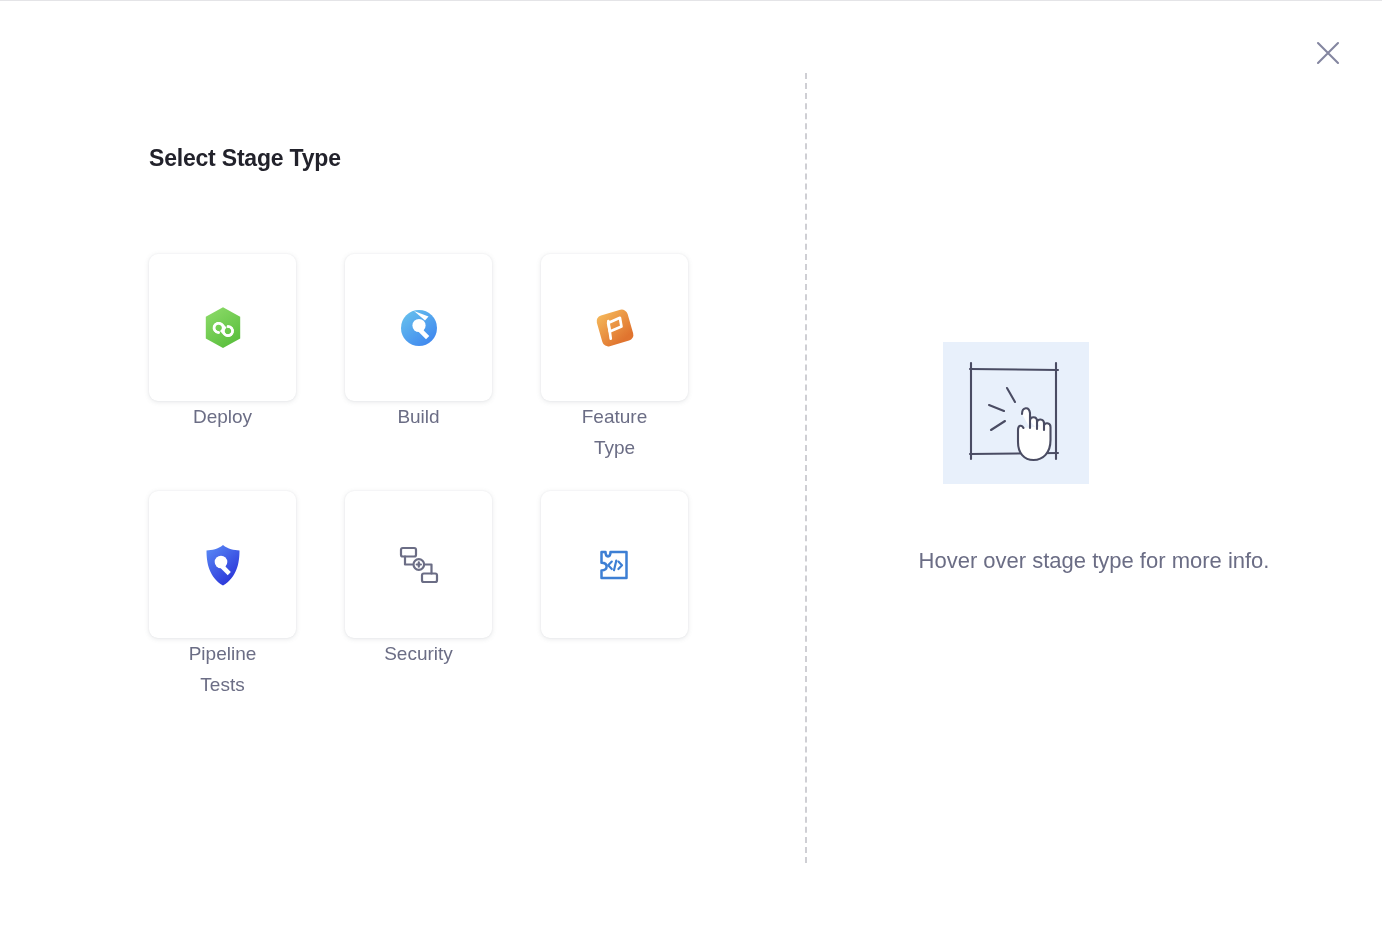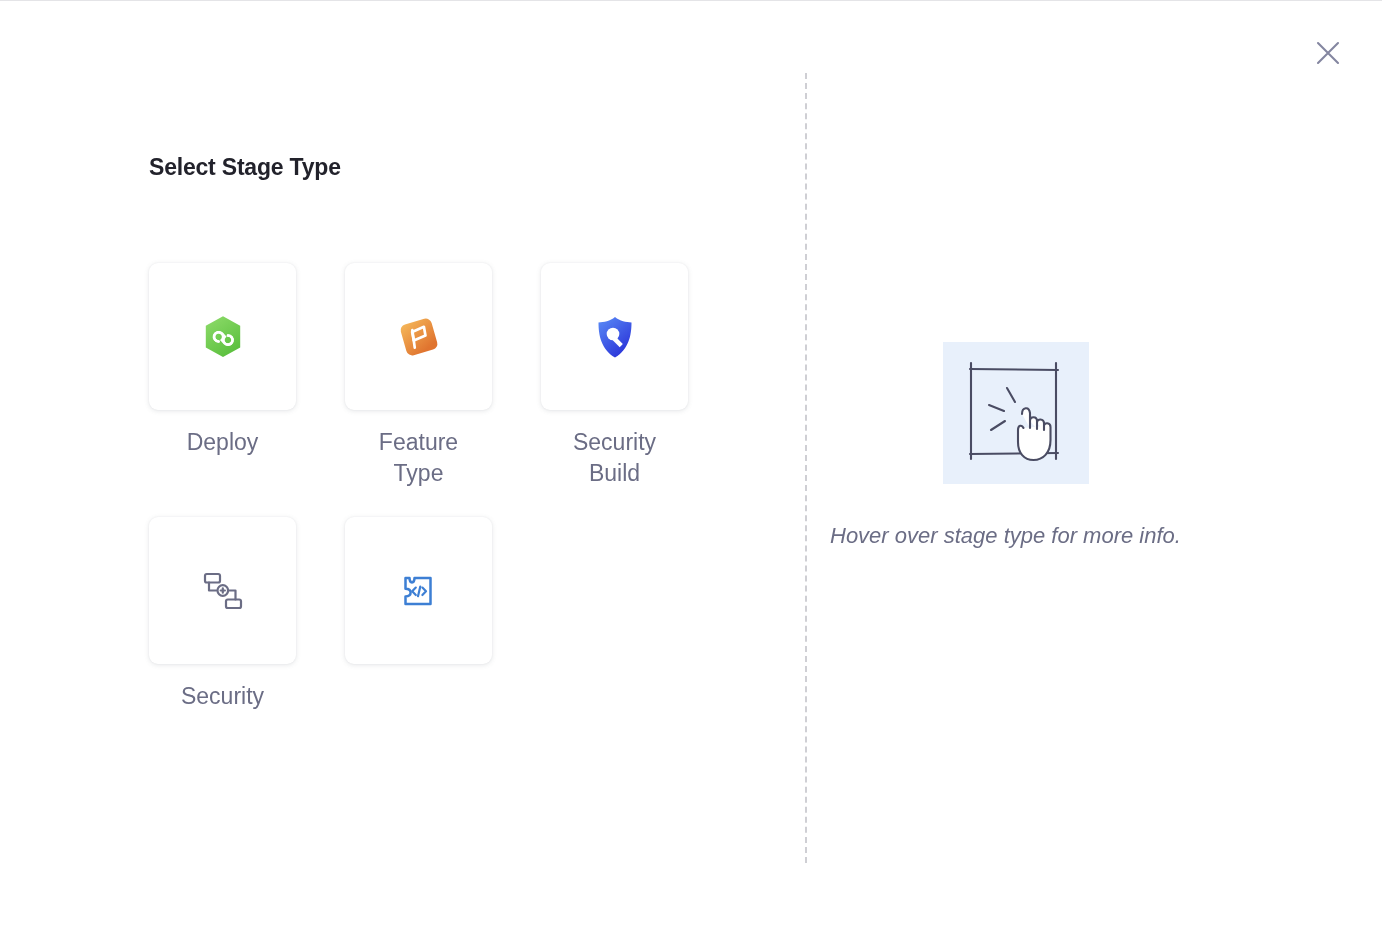--- a/index.html
+++ b/index.html
@@ -43,21 +43,21 @@
     top: 72px;
     width: 0;
     height: 790px;
     border-left: 2px dashed #cfcfd4;
   }
 
   
   .left-panel {
     position: absolute;
     left: 0;
-    top: 9px;
+    top: 0;
     width: 805px;
     height: 677px;
   }
 
   .panel-title {
     position: absolute;
     left: 149px;
     top: 144px;
     font-size: 23px;
     font-weight: bold;
@@ -90,22 +90,21 @@
     border-radius: 9px;
     box-shadow: 0 1px 5px rgba(96,97,112,0.16), 0 0 2px rgba(40,41,61,0.06);
     display: flex;
     align-items: center;
     justify-content: center;
     cursor: pointer;
     transition: box-shadow .15s ease;
   }
 
   .tile-label {
-    margin-top: 17px;
-    font-size: 23px;
+    font-size: 19px;
     line-height: 31px;
     color: #6b6d85;
     text-align: center;
     max-width: 110px;
   }
 
   
   .right-panel {
     position: absolute;
     left: 806px;
@@ -122,26 +121,26 @@
     height: 142px;
     background: #e8f0fb;
     display: flex;
     align-items: center;
     justify-content: center;
   }
 
   .hint-text {
     position: absolute;
     left: 24px;
-    top: 516px;
+    top: 541px;
     width: 528px;
+    text-align: center;
     font-size: 22px;
     line-height: 37px;
     color: #6b6d85;
-    font-style: italic;
   }
 </style>
 </head>
 <body>
 
 <div class="modal">
 
   <button class="close-btn">
     <svg width="26" height="26" viewBox="0 0 26 26">
       <path d="M3 3 L23 23 M23 3 L3 23" stroke="#8486a0" stroke-width="2.1" stroke-linecap="round" fill="none"></path>
@@ -166,20 +165,41 @@
               </linearGradient>
             </defs>
             <path d="M24 3.2 L41.2 12.8 L41.2 34.4 L24 44 L6.8 34.4 L6.8 12.8 Z" fill="url(#gDeploy)" rx="4"></path>
             <path d="M19.6 28.4 a4.6 4.6 0 1 1 3.3 -7.9 l3 3.2 a4.6 4.6 0 1 0 3.2 -1.3" fill="none" stroke="#ffffff" stroke-width="2.5" stroke-linecap="round"></path>
             <path d="M28.9 22.4 a4.6 4.6 0 1 1 -3.2 7.9 l-3 -3.2 a4.6 4.6 0 1 0 -3.2 1.3" fill="none" stroke="#ffffff" stroke-width="2.5" stroke-linecap="round"></path>
           </svg>
         </div>
         <div class="tile-label">Deploy</div>
       </div>
 
+      <div class="tile-cell">
+        <div class="tile">
+          <svg width="48" height="48" viewBox="0 0 48 48">
+            <defs>
+              <linearGradient id="gBuild" x1="0" y1="0" x2="0.8" y2="1">
+                <stop offset="0%" stop-color="#69c5ed"></stop>
+                <stop offset="100%" stop-color="#3f86ef"></stop>
+              </linearGradient>
+              <mask id="mBuild">
+                <rect x="0" y="0" width="48" height="48" fill="#fff"></rect>
+                <circle cx="24" cy="21.5" r="6.6" fill="#000"></circle>
+                <rect x="26.5" y="24.2" width="11" height="4.6" fill="#000" transform="rotate(45 26.5 24.2)"></rect>
+                <path d="M19 7 L33.5 12.5 L30 16.5 Z" fill="#000"></path>
+              </mask>
+            </defs>
+            <circle cx="24" cy="24" r="18" fill="url(#gBuild)" mask="url(#mBuild)"></circle>
+            <circle cx="24" cy="21.5" r="4.3" fill="none" stroke="url(#gBuild)" stroke-width="0"></circle>
+          </svg>
+        </div>
+        <div class="tile-label">Build</div>
+      </div>
 
       <div class="tile-cell">
         <div class="tile">
           <svg width="48" height="48" viewBox="0 0 48 48">
             <defs>
               <linearGradient id="gFlag" x1="0" y1="0" x2="0.5" y2="1">
                 <stop offset="0%" stop-color="#f5b85a"></stop>
                 <stop offset="100%" stop-color="#e0742f"></stop>
               </linearGradient>
             </defs>
@@ -203,21 +223,21 @@
               </linearGradient>
               <mask id="mSec">
                 <rect x="0" y="0" width="44" height="48" fill="#fff"></rect>
                 <circle cx="20" cy="21" r="6.3" fill="#000"></circle>
                 <rect x="22.4" y="23.6" width="10.5" height="4.4" fill="#000" transform="rotate(45 22.4 23.6)"></rect>
               </mask>
             </defs>
             <path d="M22 4 C27 8 33 9.4 38.5 9.4 C38.5 22 36 36 22 44.5 C8 36 5.5 22 5.5 9.4 C11 9.4 17 8 22 4 Z" fill="url(#gSec)" mask="url(#mSec)"></path>
           </svg>
         </div>
-        <div class="tile-label">Security Build</div>
+        <div class="tile-label">Pipeline Tests</div>
       </div>
 
       <div class="tile-cell">
         <div class="tile">
           <svg width="50" height="50" viewBox="0 0 50 50">
             <g fill="none" stroke="#6b6d85" stroke-width="2.2" stroke-linejoin="round" stroke-linecap="round">
               <rect x="7" y="8" width="15" height="8.5" rx="1.8"></rect>
               <rect x="28" y="33.5" width="15" height="8.5" rx="1.8"></rect>
               <path d="M11 16.5 L11 24.5 L18.3 24.5"></path>
               <path d="M31.2 24.5 L37.5 24.5 L37.5 33.5"></path>

